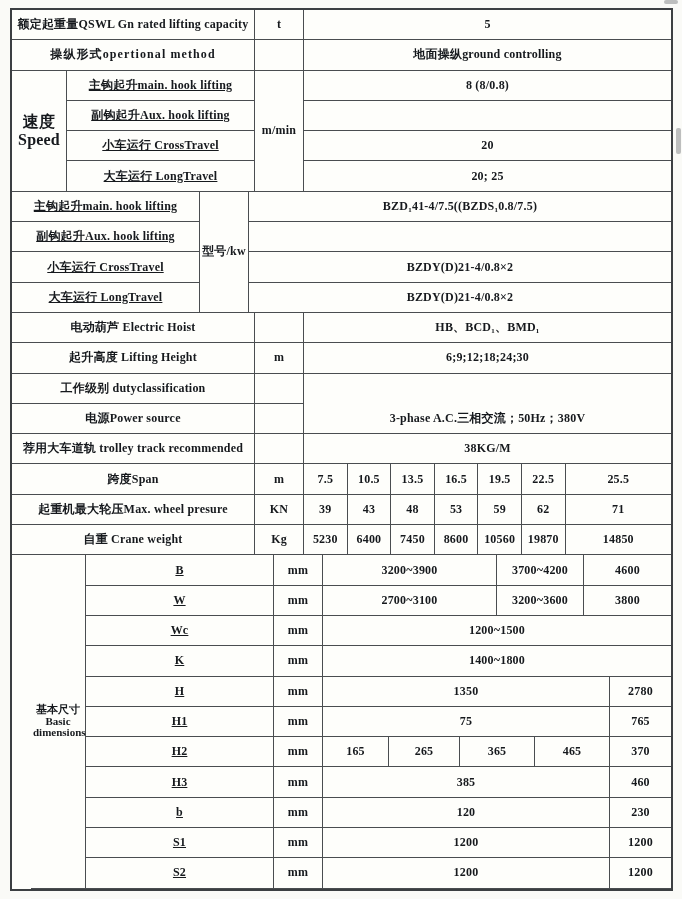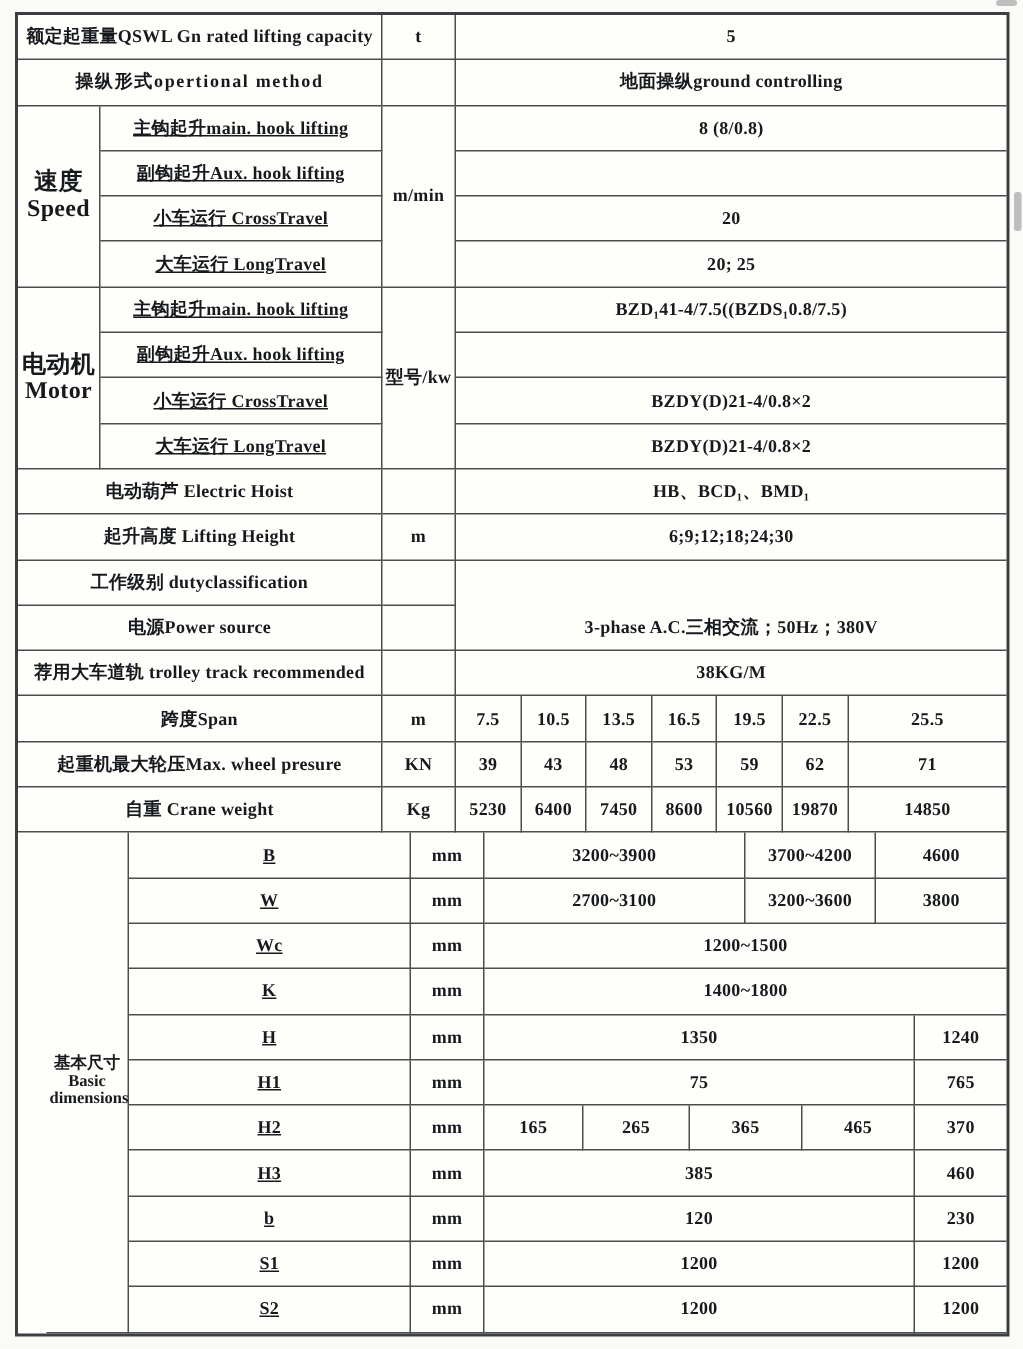--- a/index.html
+++ b/index.html
@@ -73,24 +73,20 @@
       <div class="cell unittall">m/min</div>
       <div class="col vals">
         <div class="cell vfull">8 (8/0.8)</div>
         <div class="cell vfull"></div>
         <div class="cell vfull">20</div>
         <div class="cell vfull">20; 25</div>
       </div>
     </div>
 
     <div class="sec">
-      <div class="cell grp">
-        <div>电动机</div>
-        <div>Motor</div>
-      </div>
       <div class="col">
         <div class="cell sub">主钩起升main. hook lifting</div>
         <div class="cell sub">副钩起升Aux. hook lifting</div>
         <div class="cell sub">小车运行 CrossTravel</div>
         <div class="cell sub">大车运行 LongTravel</div>
       </div>
       <div class="cell unittall">型号/kw</div>
       <div class="col vals">
         <div class="cell vfull">BZD₁41-4/7.5((BZDS₁0.8/7.5)</div>
         <div class="cell vfull"></div>
@@ -193,21 +189,21 @@
         <div class="row">
           <div class="cell sub">K</div>
           <div class="cell unit">mm</div>
           <div class="cell fl">1400~1800</div>
         </div>
 
         <div class="row">
           <div class="cell sub">H</div>
           <div class="cell unit">mm</div>
           <div class="cell hA">1350</div>
-          <div class="cell fl">1240</div>
+          <div class="cell fl">2780</div>
         </div>
 
         <div class="row">
           <div class="cell sub">H1</div>
           <div class="cell unit">mm</div>
           <div class="cell hA">75</div>
           <div class="cell fl">765</div>
         </div>
 
         <div class="row">

